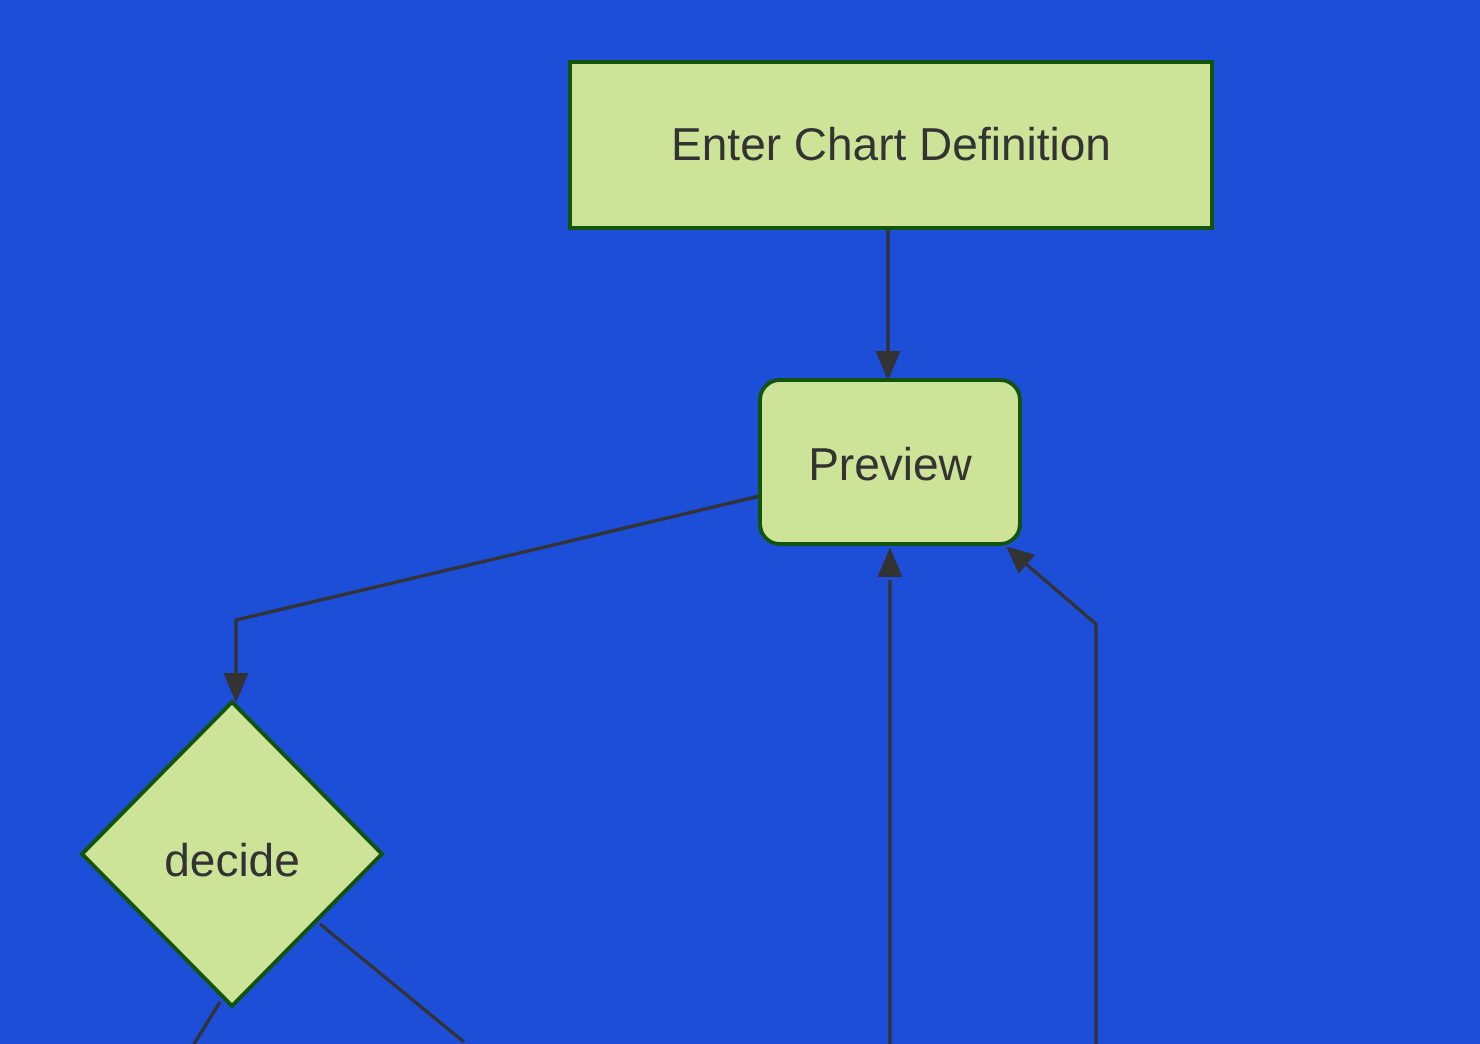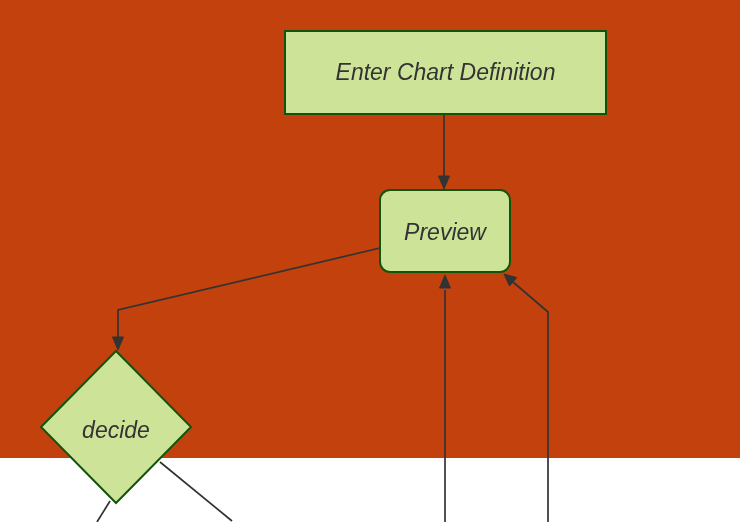--- a/index.html
+++ b/index.html
@@ -7,23 +7,22 @@
     padding: 0;
     width: 740px;
     height: 522px;
     overflow: hidden;
     background: #ffffff;
     font-family: "Liberation Sans", sans-serif;
   }
   .canvas {
     position: relative;
     width: 740px;
-    height: 458px;
-    background: #c2410c;
-    font-style: italic;
+    height: 522px;
+    background: #1d4ed8;
   }
   svg {
     display: block;
   }
   .node-label {
     font-family: "Liberation Sans", sans-serif;
     font-size: 23px;
     text-anchor: middle;
   }
   .edge-line {

